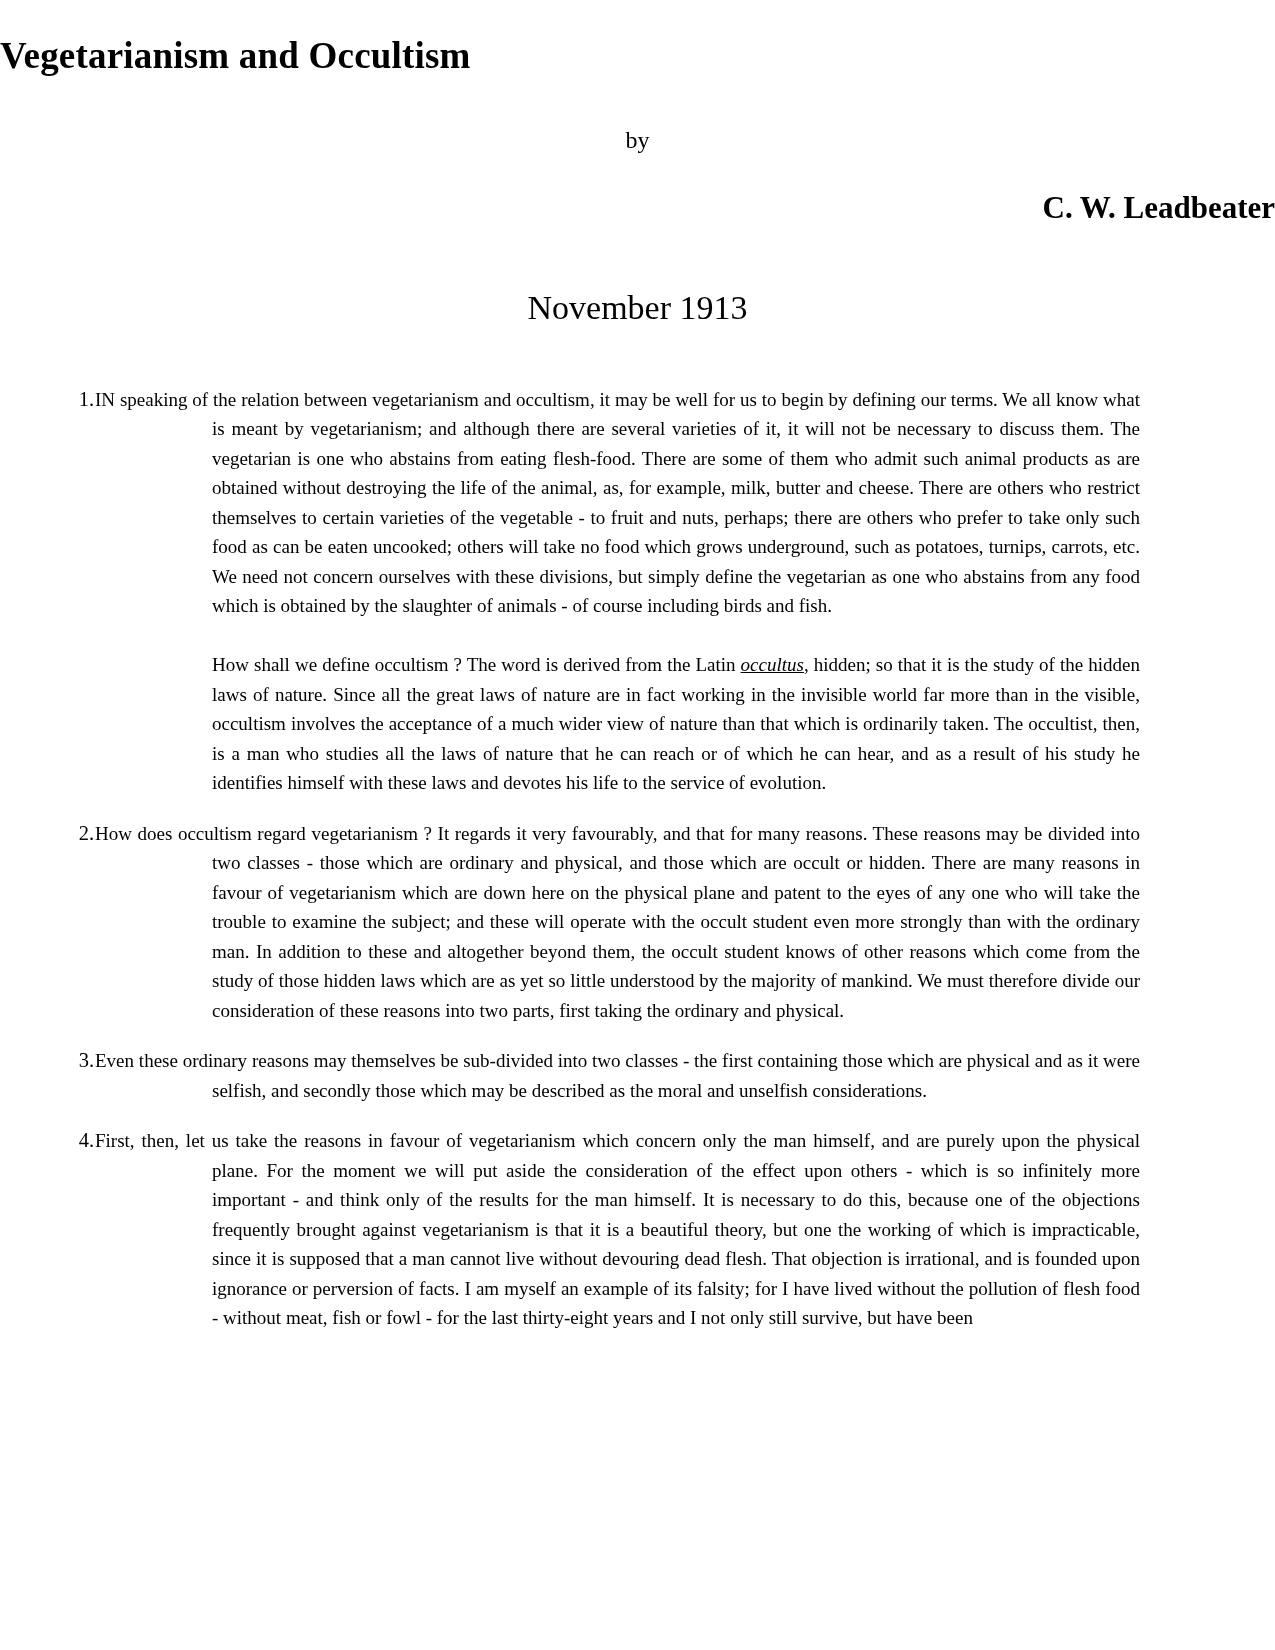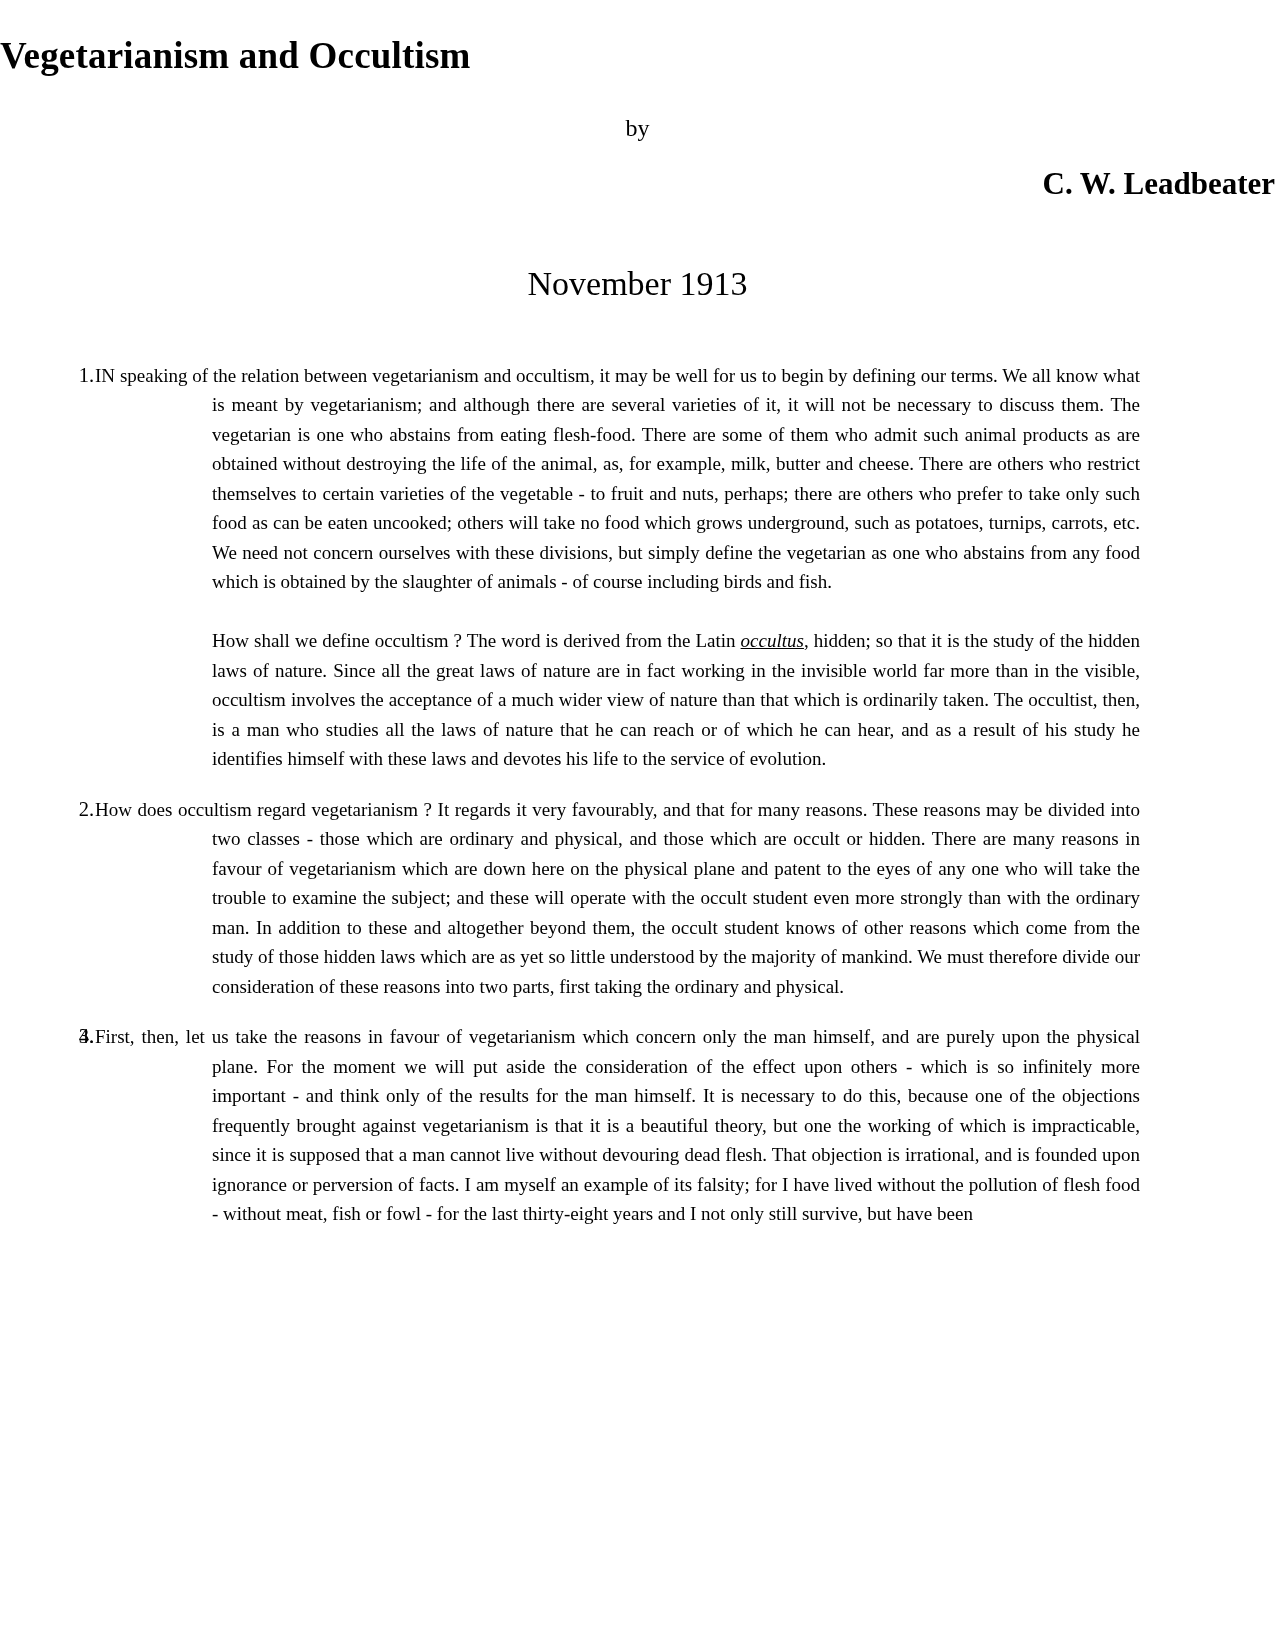--- a/index.html
+++ b/index.html
@@ -27,21 +27,21 @@
     font-weight: bold;
     letter-spacing: 0.2px;
     margin: 0;
     padding-top: 36px;
     line-height: 1.1;
   }
   .byline {
     text-align: center;
     font-size: 24px;
     font-weight: normal;
-    margin: 0;
+    margin: 12px;
     padding-top: 38px;
     line-height: 1.1;
   }
   .author {
     text-align: right;
     font-size: 31px;
     font-weight: bold;
     margin: 0;
     padding-top: 26px;
     line-height: 1.1;
@@ -128,20 +128,23 @@
           </div>
         </li>
         <li>
           <span class="item-number">2.</span>
           <div class="item-body">
             <p class="first-para">How does occultism regard vegetarianism ? It regards it very favourably, and that for many reasons. These reasons may be divided into two classes - those which are ordinary and physical, and those which are occult or hidden. There are many reasons in favour of vegetarianism which are down here on the physical plane and patent to the eyes of any one who will take the trouble to examine the subject; and these will operate with the occult student even more strongly than with the ordinary man. In addition to these and altogether beyond them, the occult student knows of other reasons which come from the study of those hidden laws which are as yet so little understood by the majority of mankind. We must therefore divide our consideration of these reasons into two parts, first taking the ordinary and physical.</p>
           </div>
         </li>
         <li>
           <span class="item-number">3.</span>
+          <div class="item-body">
+            <p class="first-para">Even these ordinary reasons may themselves be sub-divided into two classes - the first containing those which are physical and as it were selfish, and secondly those which may be described as the moral and unselfish considerations.</p>
+          </div>
         </li>
         <li>
           <span class="item-number">4.</span>
           <div class="item-body">
             <p class="first-para">First, then, let us take the reasons in favour of vegetarianism which concern only the man himself, and are purely upon the physical plane. For the moment we will put aside the consideration of the effect upon others - which is so infinitely more important - and think only of the results for the man himself. It is necessary to do this, because one of the objections frequently brought against vegetarianism is that it is a beautiful theory, but one the working of which is impracticable, since it is supposed that a man cannot live without devouring dead flesh. That objection is irrational, and is founded upon ignorance or perversion of facts. I am myself an example of its falsity; for I have lived without the pollution of flesh food - without meat, fish or fowl - for the last thirty-eight years and I not only still survive, but have been</p>
           </div>
         </li>
       </ol>
   </div>
 

